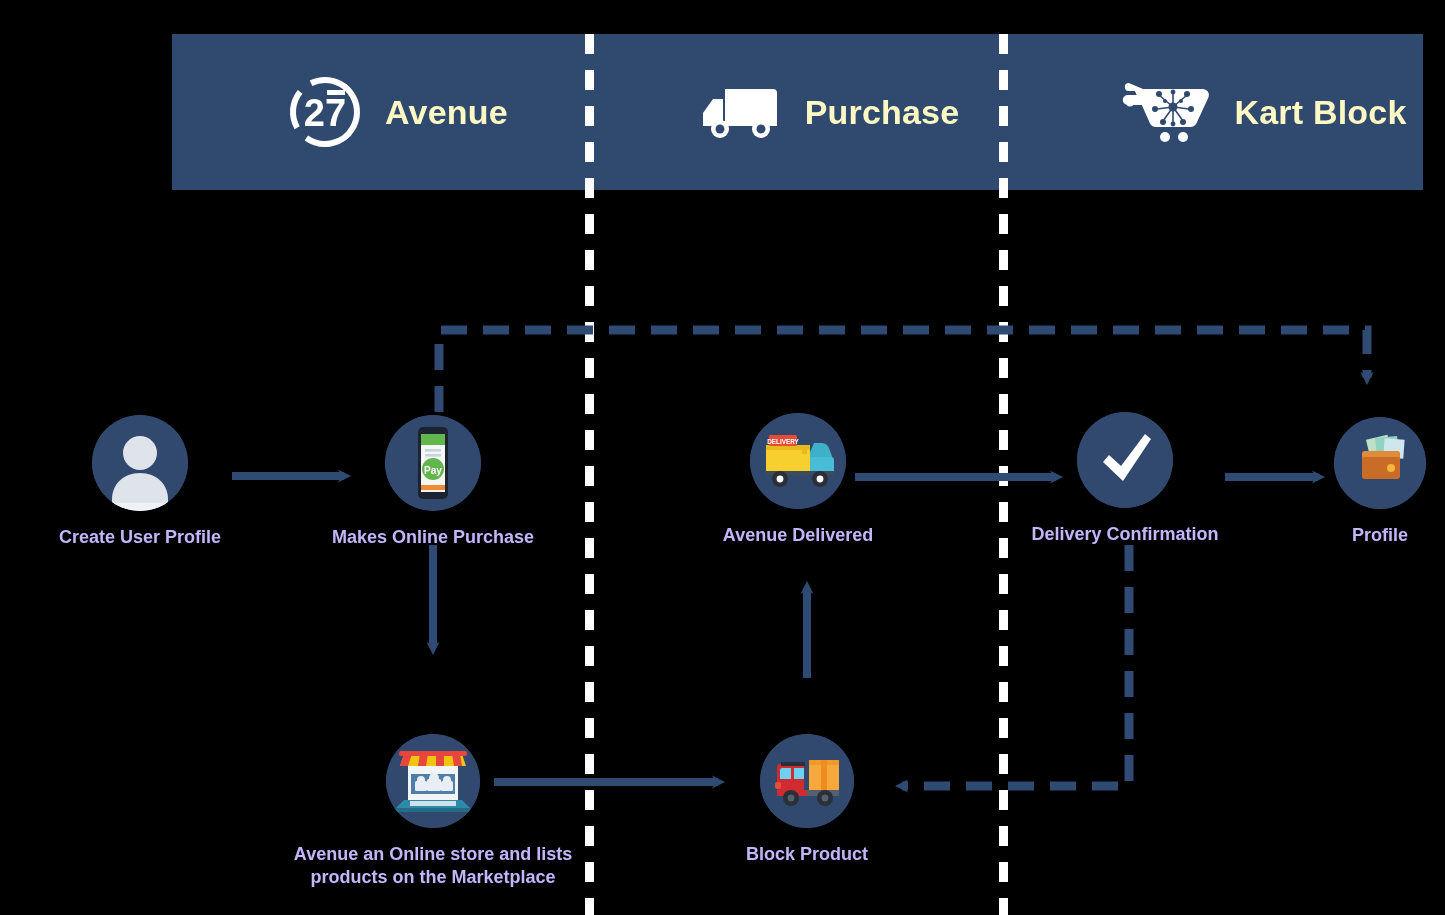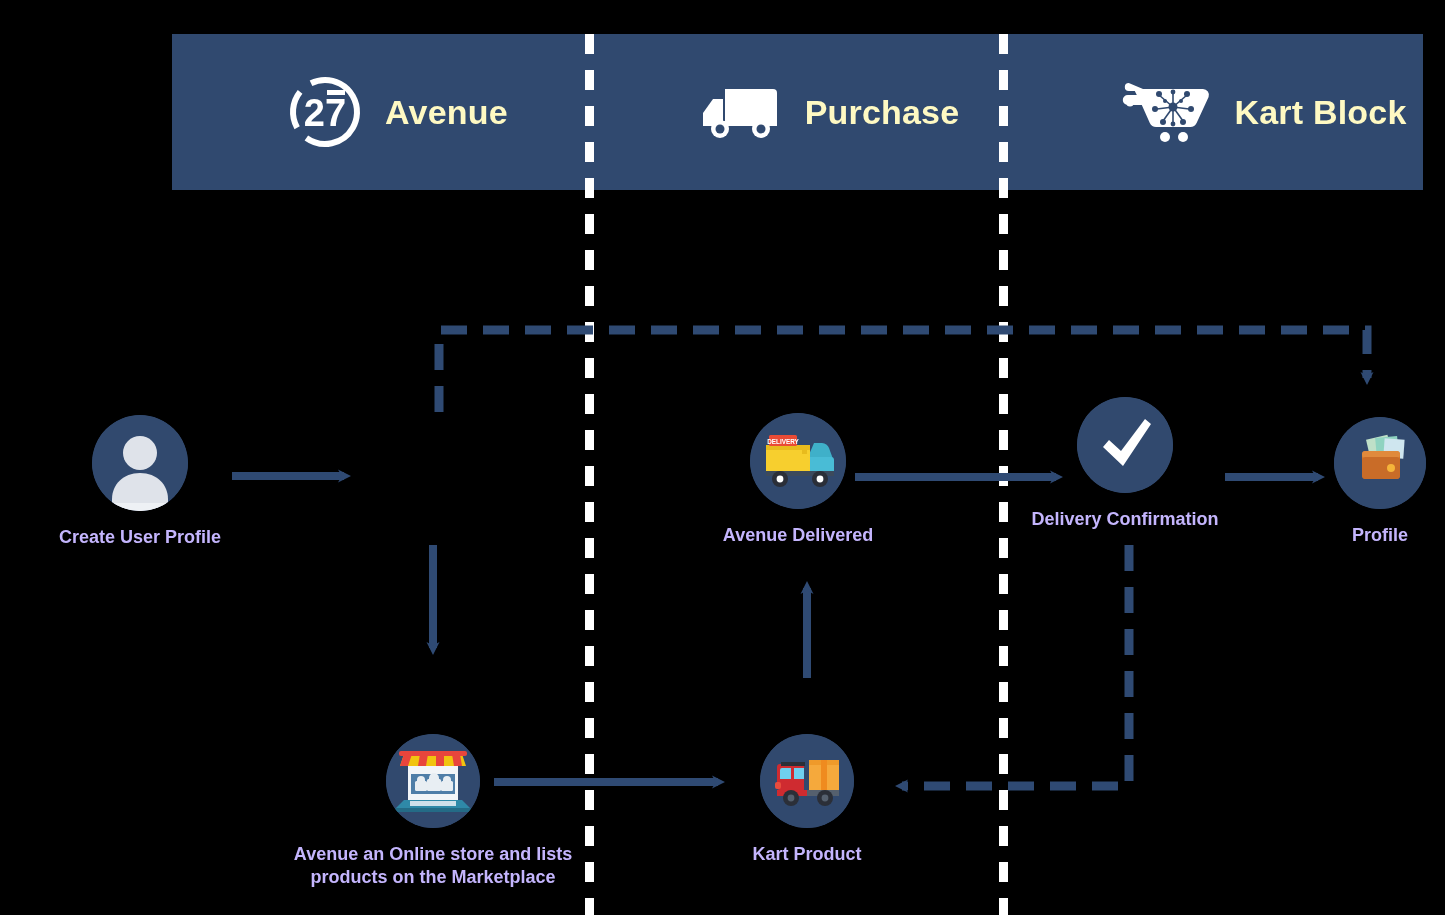--- a/index.html
+++ b/index.html
@@ -152,20 +152,36 @@
       <svg width="96" height="96" viewBox="0 0 96 96">
         <circle cx="48" cy="48" r="48" fill="#31496e"></circle>
         <circle cx="48" cy="38" r="17" fill="#dfe3ea"></circle>
         <path d="M48 58 c-17 0 -28 12 -28 26 v12 h56 v-12 c0 -14 -11 -26 -28 -26 z" fill="#dfe3ea"></path>
         <path d="M22 88 h52 v8 h-52 z" fill="#eef1f5"></path>
       </svg>
     </div>
     <div class="node-label">Create User Profile</div>
   </div>
 
+  <div class="node" style="left:320px;top:415px;width:226px;">
+    <div class="bubble" style="width:96px;height:96px;">
+      <svg width="96" height="96" viewBox="0 0 96 96">
+        <circle cx="48" cy="48" r="48" fill="#31496e"></circle>
+        <rect x="33" y="12" width="30" height="72" rx="5" fill="#1d2330"></rect>
+        <rect x="36" y="19" width="24" height="58" fill="#f4f6f8"></rect>
+        <rect x="36" y="19" width="24" height="11" fill="#63b64c"></rect>
+        <rect x="40" y="34" width="16" height="2.6" fill="#c9d3dc"></rect>
+        <rect x="40" y="39" width="16" height="2.6" fill="#c9d3dc"></rect>
+        <circle cx="48" cy="54" r="11" fill="#63b64c"></circle>
+        <text x="48" y="58.5" font-family="Liberation Sans, sans-serif" font-size="10" font-weight="700" fill="#fff" text-anchor="middle">Pay</text>
+        <rect x="36" y="70" width="24" height="5" fill="#ef8b33"></rect>
+      </svg>
+    </div>
+    <div class="node-label">Makes Online Purchase</div>
+  </div>
 
   <div class="node" style="left:703px;top:413px;width:190px;">
     <div class="bubble" style="width:96px;height:96px;">
       <svg width="96" height="96" viewBox="0 0 96 96">
         <circle cx="48" cy="48" r="48" fill="#31496e"></circle>
         <path d="M58 44 l6 -14 h8 a8 8 0 0 1 7 5 l4 11 z" fill="#3fb0c9"></path>
         <rect x="56" y="44" width="28" height="18" rx="3" fill="#49bcd6"></rect>
         <rect x="16" y="32" width="44" height="30" rx="2" fill="#f7cf2e"></rect>
         <rect x="16" y="32" width="44" height="5" fill="#e8bb1d"></rect>
         <rect x="19" y="22" width="28" height="11" rx="1.5" fill="#ea4b35"></rect>
@@ -174,21 +190,21 @@
         <circle cx="30" cy="66" r="8" fill="#2b2f38"></circle>
           <circle cx="30" cy="66" r="3.4" fill="#fff"></circle>
         <circle cx="70" cy="66" r="8" fill="#2b2f38"></circle>
           <circle cx="70" cy="66" r="3.4" fill="#fff"></circle>
         <rect x="52" y="36" width="5" height="5" fill="#e8bb1d"></rect>
       </svg>
     </div>
     <div class="node-label">Avenue Delivered</div>
   </div>
 
-  <div class="node" style="left:1030px;top:397px;width:190px;">
+  <div class="node" style="left:1030px;top:412px;width:190px;">
     <div class="bubble" style="width:96px;height:96px;">
       <svg width="96" height="96" viewBox="0 0 96 96">
         <circle cx="48" cy="48" r="48" fill="#31496e"></circle>
         <path d="M26 50 l6 -7 l12 11 l24 -32 l6 5 l-28 42 z" fill="#fff"></path>
       </svg>
     </div>
     <div class="node-label">Delivery Confirmation</div>
   </div>
 
   <div class="node" style="left:1300px;top:417px;width:160px;">
@@ -255,16 +271,16 @@
         <path d="M34 34 h10 v11 h-10 z" fill="#6fd0ef"></path>
         <rect x="15" y="48" width="6" height="7" rx="2" fill="#e84c3d"></rect>
         <rect x="17" y="56" width="62" height="6" fill="#55606e"></rect>
         <rect x="17" y="56" width="30" height="6" fill="#cf2b30"></rect>
         <circle cx="31" cy="64" r="8" fill="#2b2f38"></circle>
           <circle cx="31" cy="64" r="3.4" fill="#55606e"></circle>
         <circle cx="65" cy="64" r="8" fill="#2b2f38"></circle>
           <circle cx="65" cy="64" r="3.4" fill="#55606e"></circle>
       </svg>
     </div>
-    <div class="node-label">Kart Product</div>
+    <div class="node-label">Block Product</div>
   </div>
 
 </div>
 
 </body></html>

